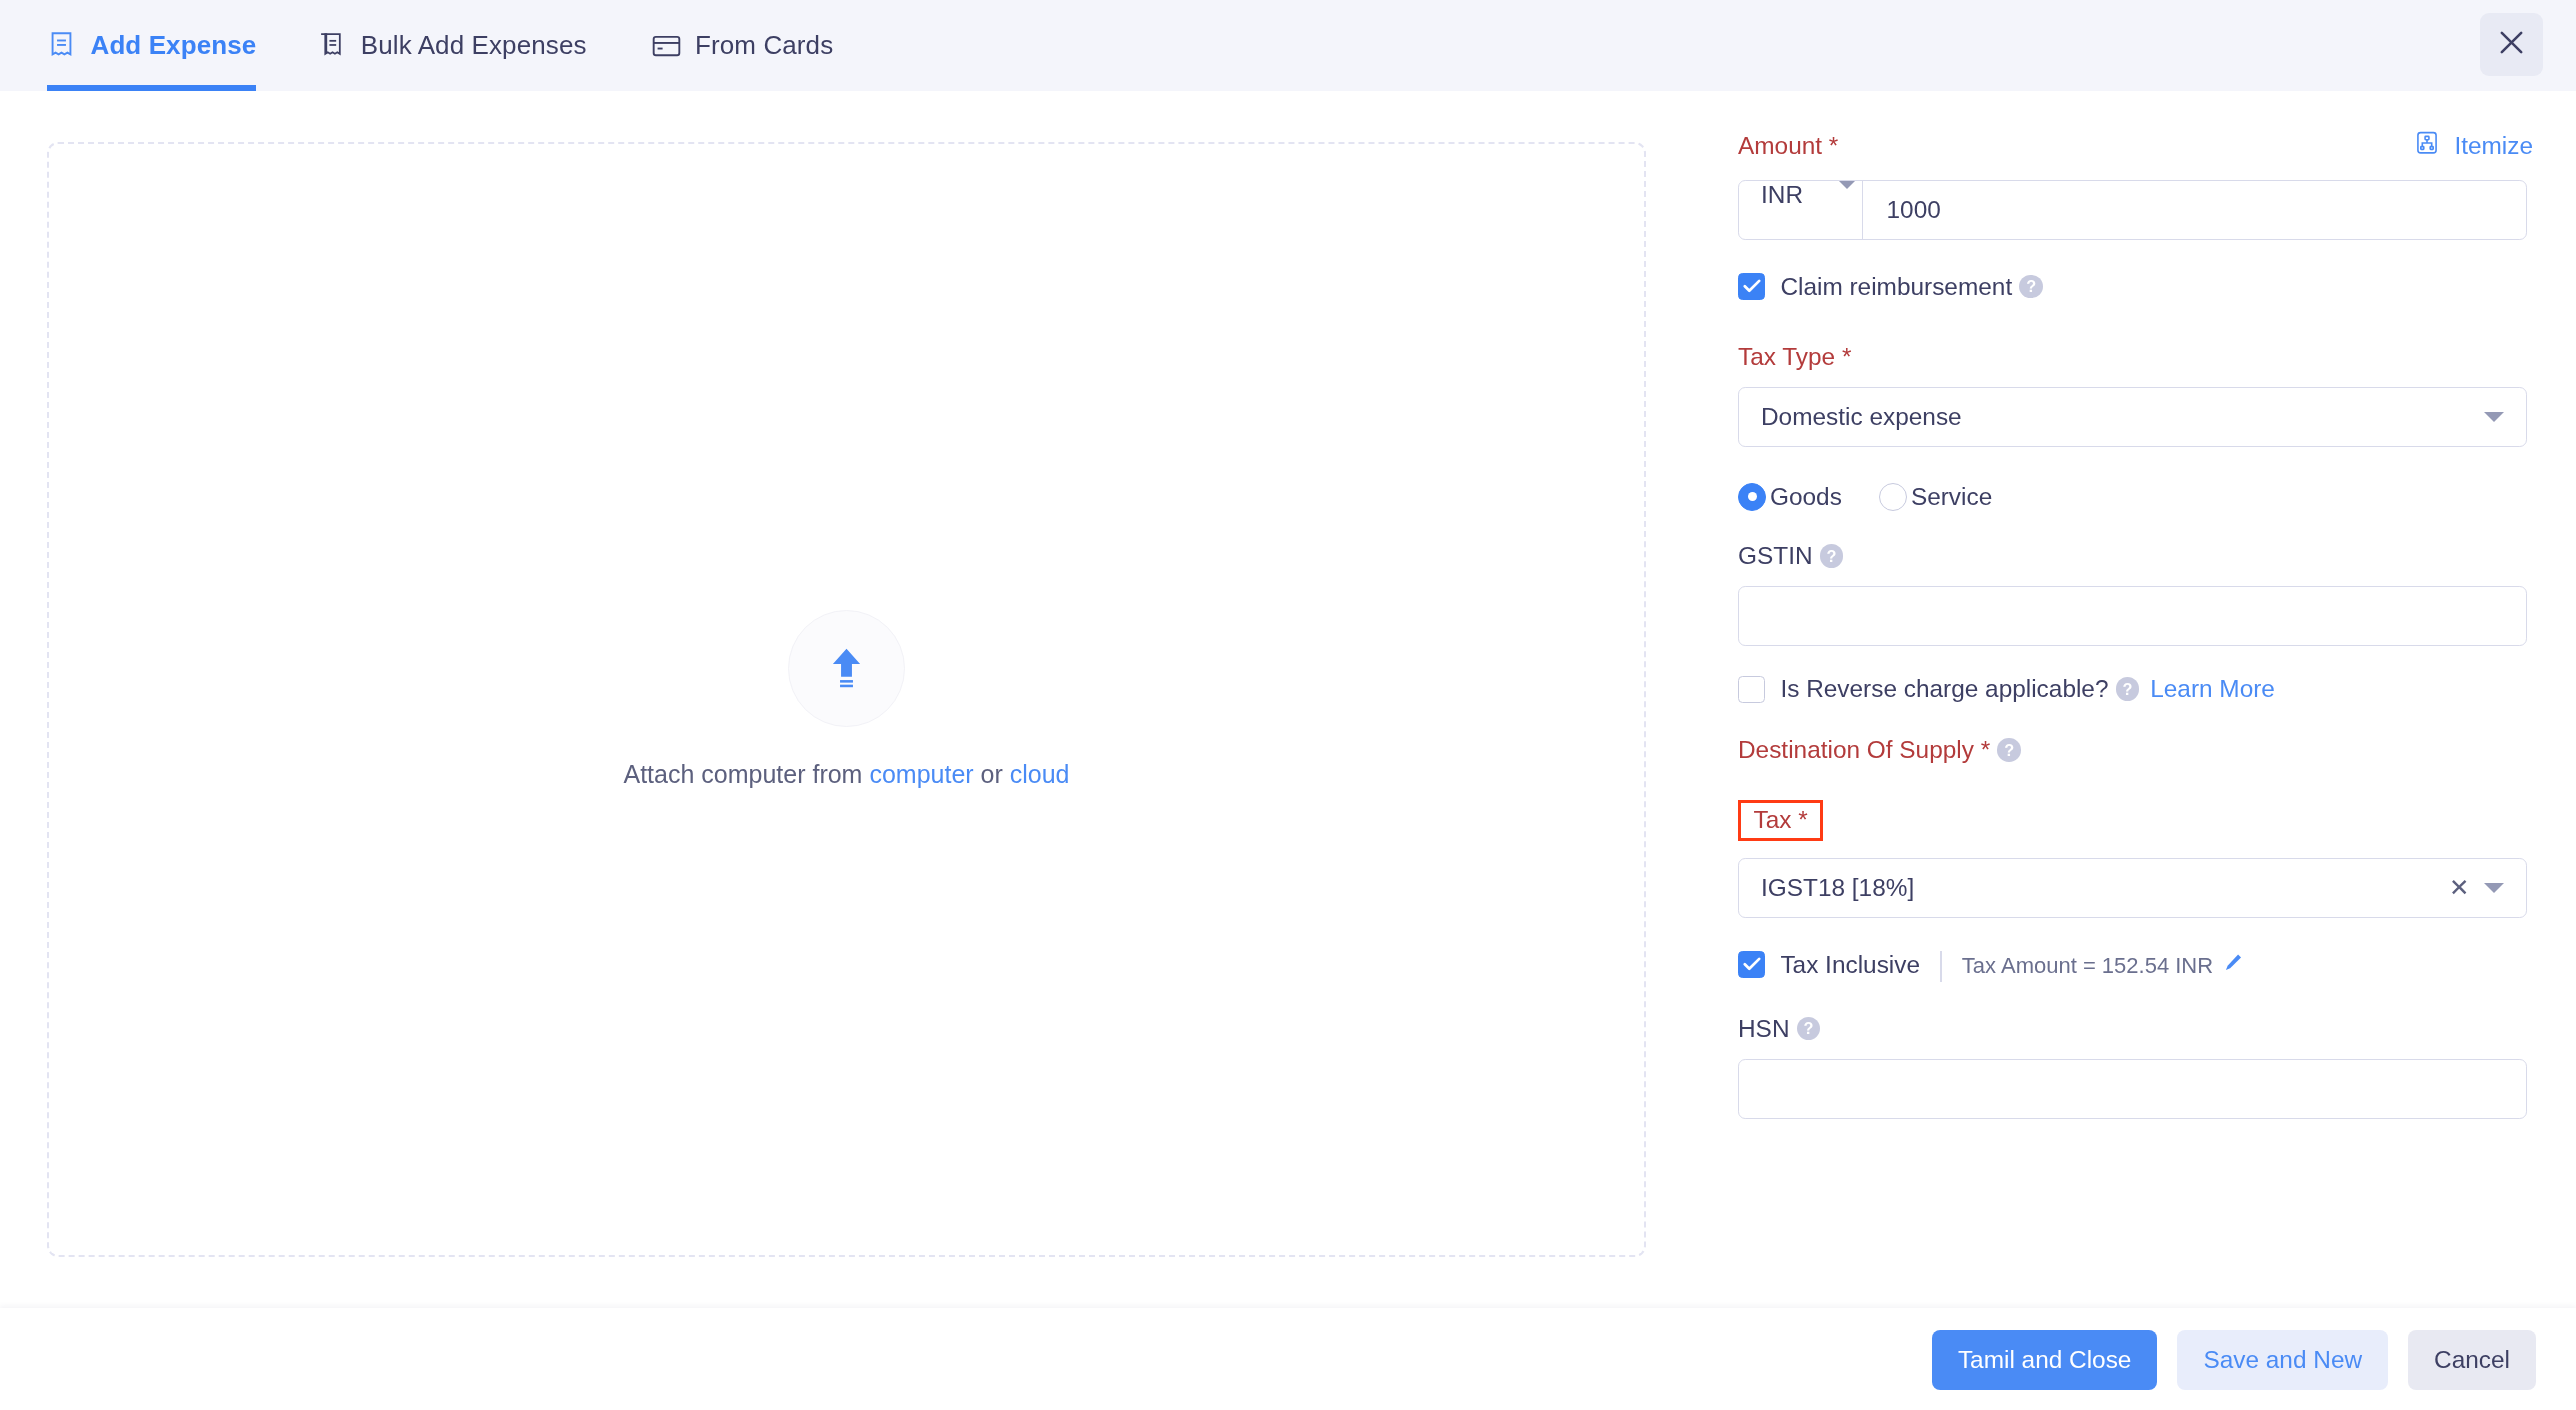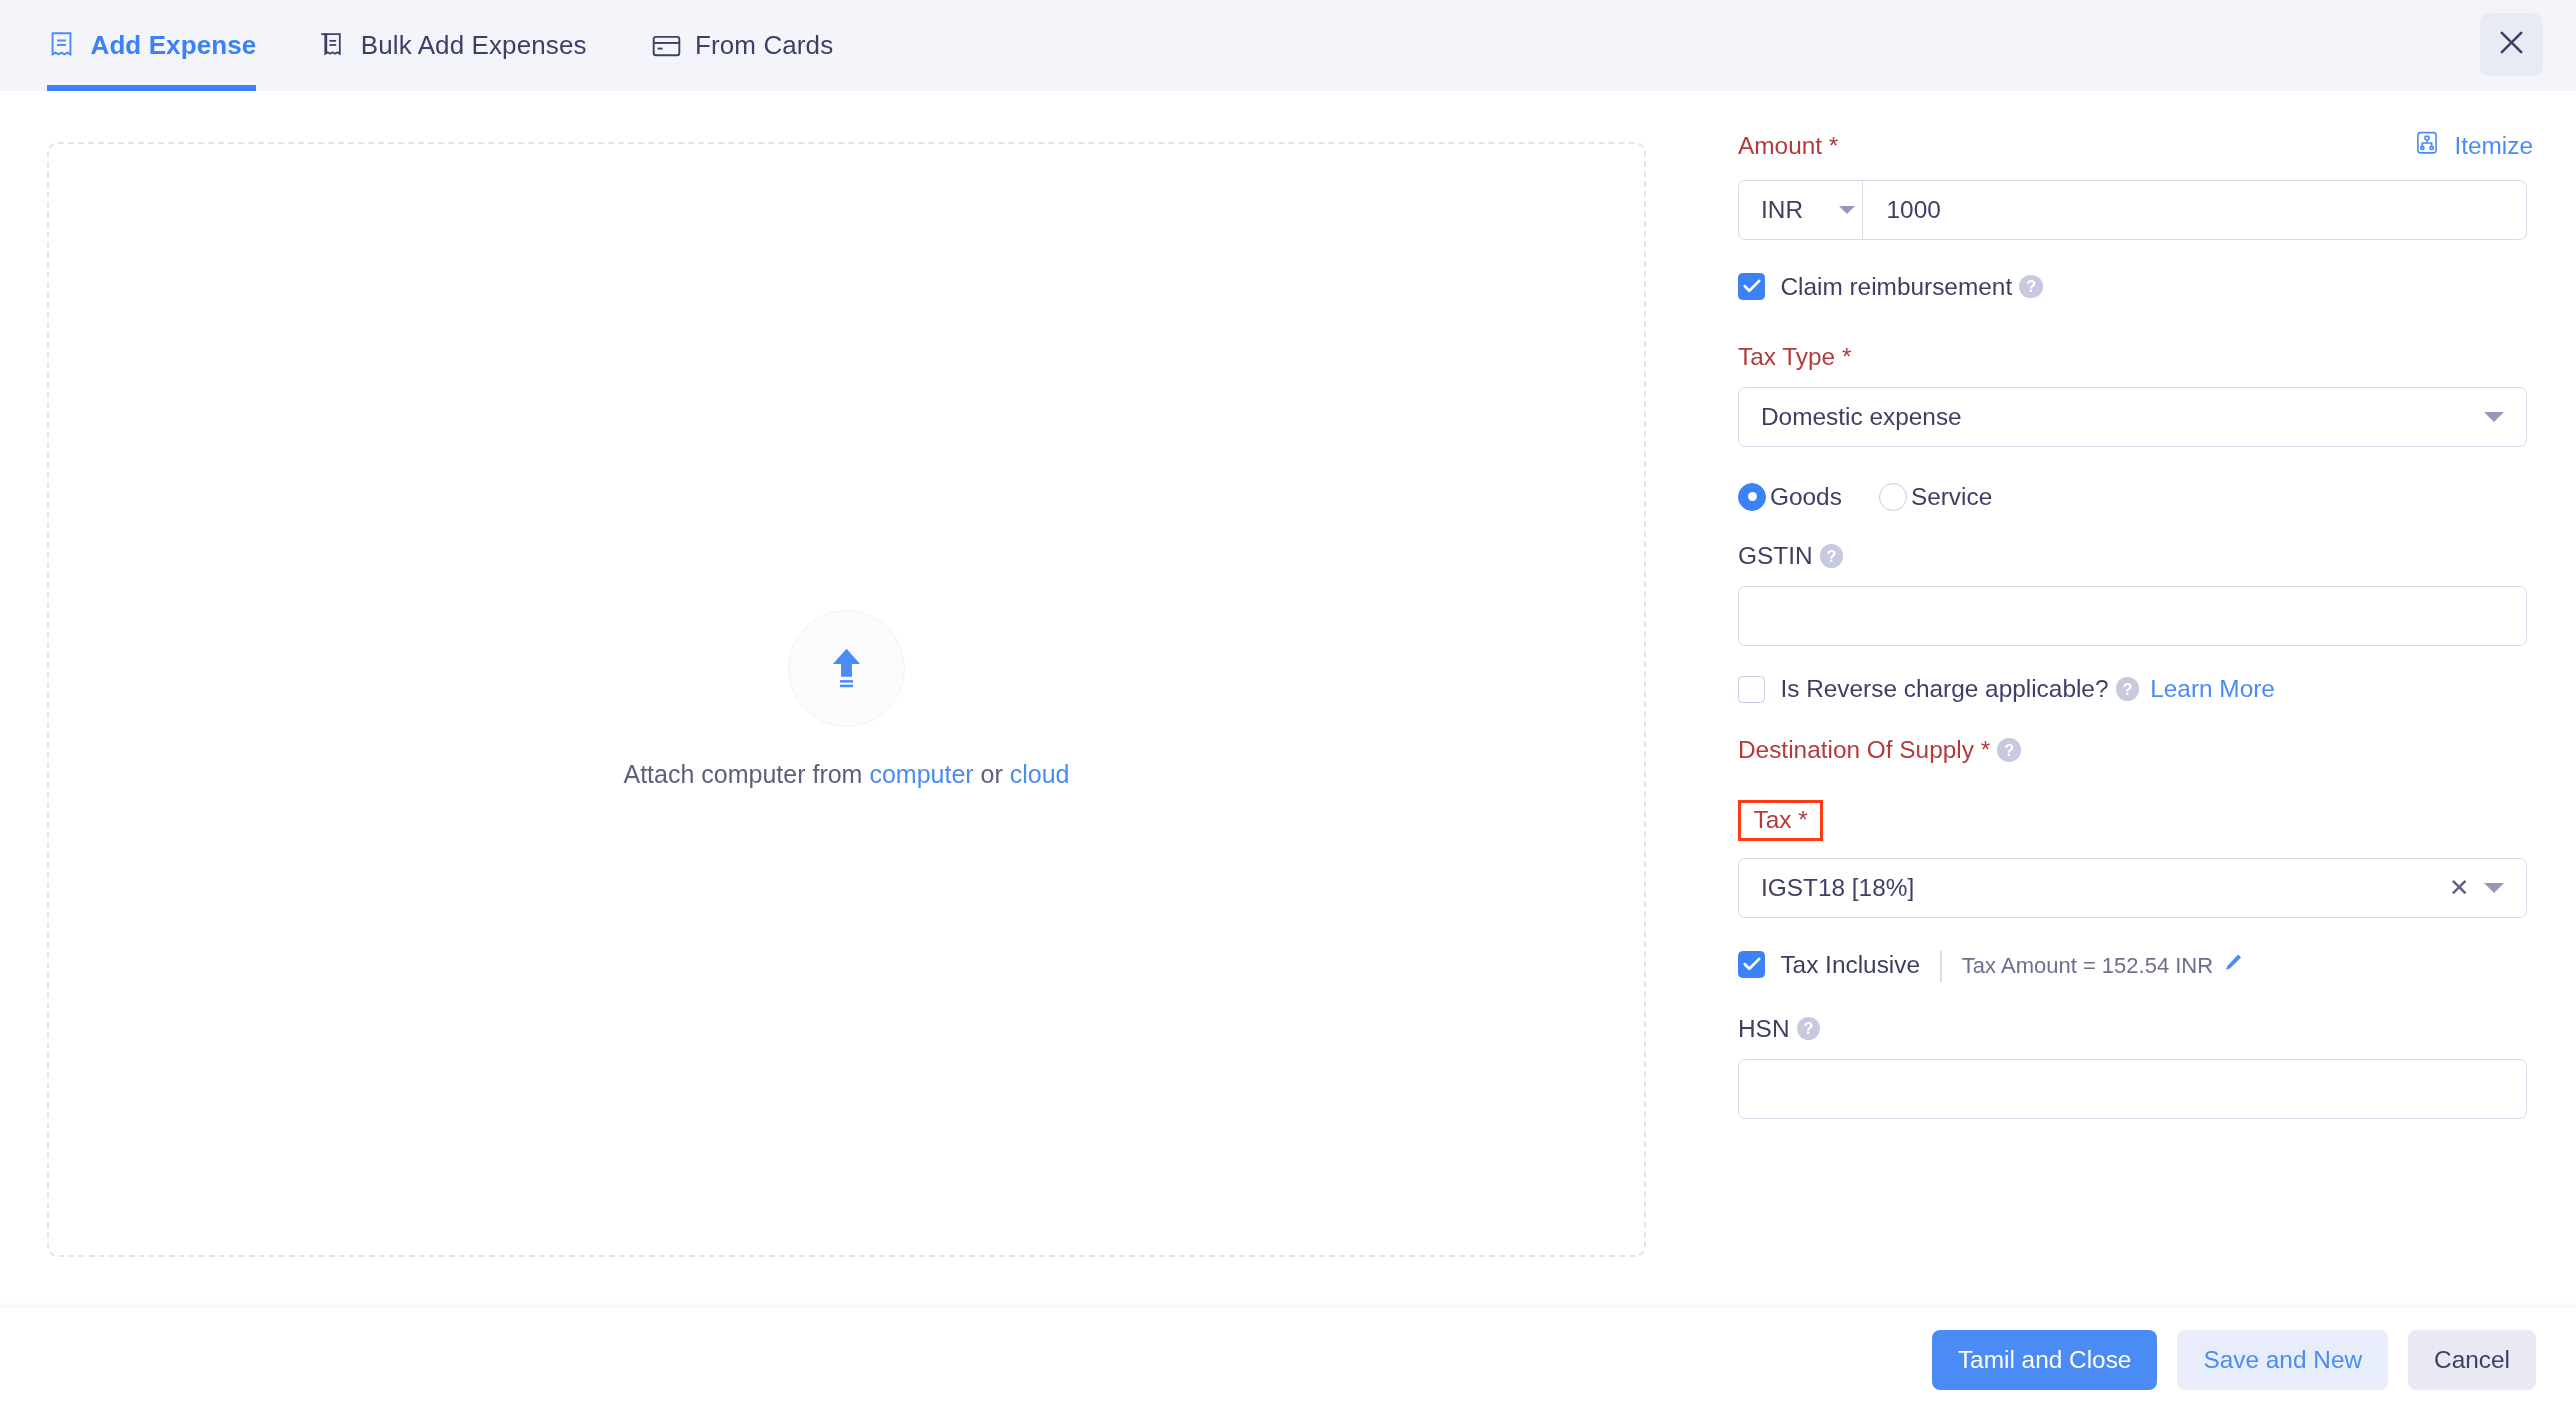--- a/index.html
+++ b/index.html
@@ -95,21 +95,21 @@
     vertical-align:middle; margin-left:7.2px; line-height:1;
     font-family:"Liberation Sans", sans-serif;
   }
 
   .amount-box {
     margin-top:19px; height:60px; width:789px;
     border:0.9px solid #d8daea; border-radius:7.2px;
     display:flex; align-items:stretch; overflow:hidden; background:#fff;
   }
   .cur-sel {
-    width:124px; display:flex; align-items:center; gap:36px;
+    width:124px; display:flex; align-items:flex-start; gap:36px;
     padding-left:22px; border-right:0.9px solid #d8daea; cursor:pointer;
   }
   .cur-txt { font-size:24.4px; color:#3d3f63; }
   .caret { width:0;height:0;border-left:10px solid transparent;border-right:10px solid transparent;border-top:10px solid #9499b5;}
   .caret-sm { border-left-width:8.1px;border-right-width:8.1px;border-top-width:8.1px;}
   .amount-input {
     flex:1; border:none; outline:none; font-size:24.4px; color:#3d3f63;
     padding-left:23.5px; background:transparent; font-family:"Liberation Sans", sans-serif;
   }
 

